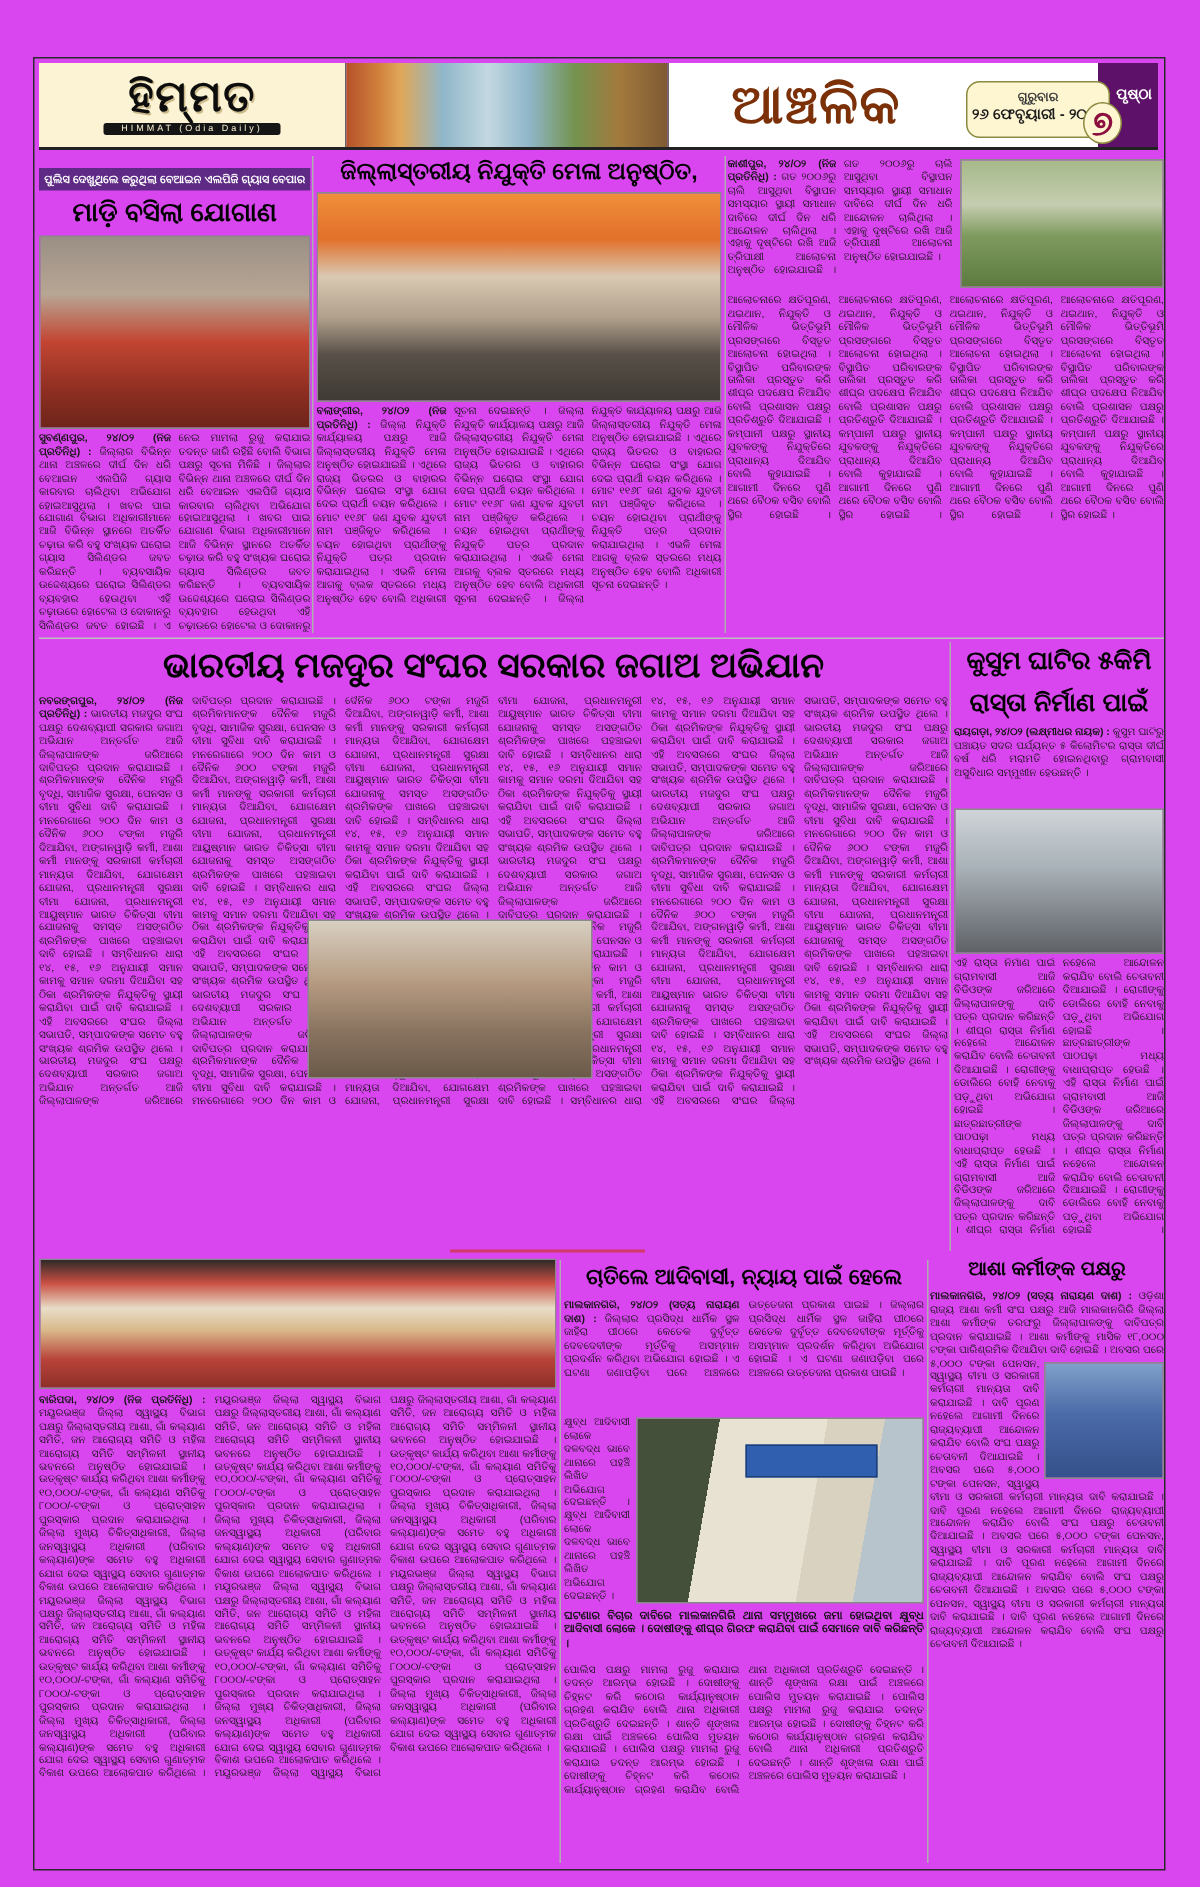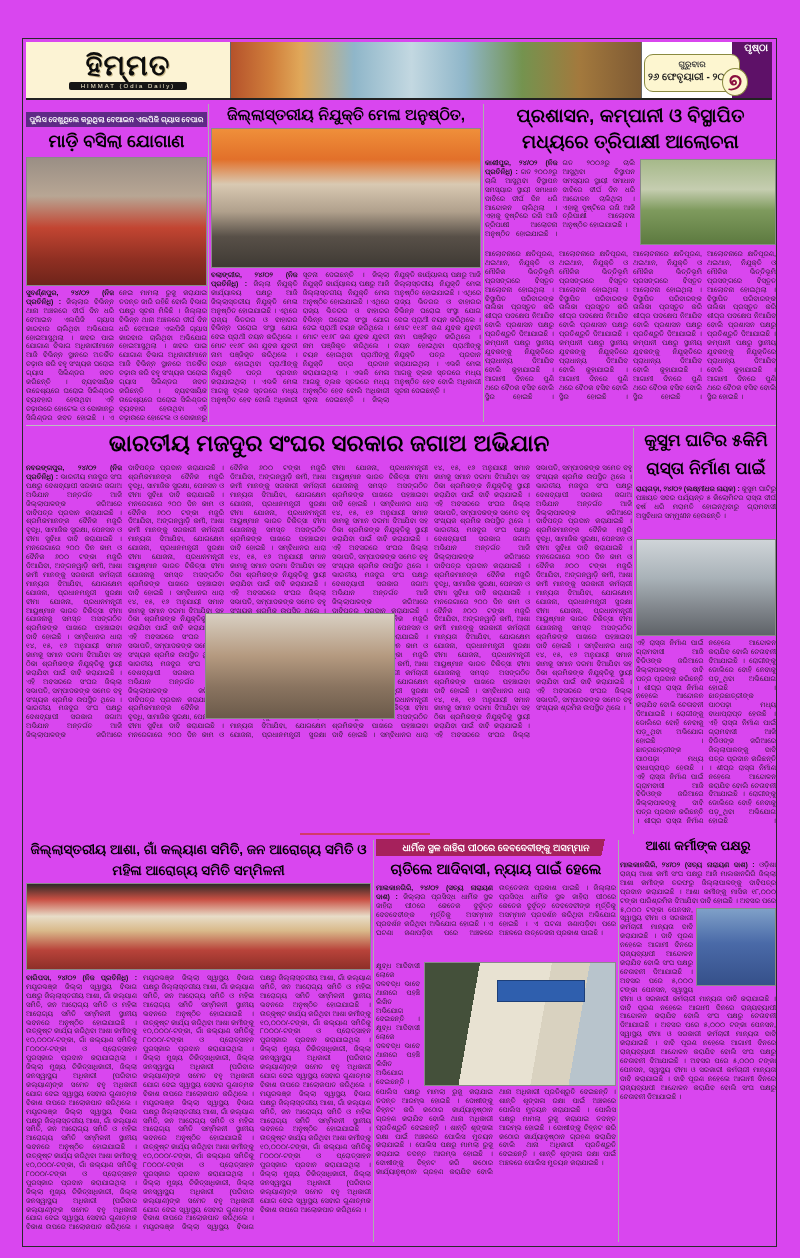--- a/index.html
+++ b/index.html
@@ -14,21 +14,21 @@
   .logo-title{font-size:29px;font-weight:800;letter-spacing:1px;color:#0d0d0d;line-height:30px;
               text-shadow:1px 1px 0 #c9b88a;}
   .logo-sub{background:#151515;color:#fcf3d4;font-size:6px;letter-spacing:2px;padding:1px 12px;border-radius:2px;}
   .collage{flex:1;border-right:1px solid #666;
      background:linear-gradient(90deg,#b5522b 0%,#d1803c 10%,#e0a85a 17%,#8fb6c9 30%,#c3d8e1 44%,
                 #8fb6c9 57%,#74934f 71%,#a3793d 85%,#7e5a34 100%);}
   .title-area{width:196px;display:flex;align-items:center;justify-content:center;background:#fff;}
   .section-title{font-size:36px;font-weight:800;color:#7b3008;letter-spacing:1px;}
   .info-area{width:130px;position:relative;background:#fff;}
   .info-purple{position:absolute;right:0;top:0;width:40px;height:100%;background:#5e1168;}
-  .page-label{position:absolute;right:4px;top:0;color:#fff;font-size:10px;font-weight:700;z-index:2;}
+  .page-label{position:absolute;right:4px;top:16px;color:#fff;font-size:10px;font-weight:700;z-index:2;}
   .date-box{position:absolute;left:2px;top:12px;width:96px;height:38px;background:#fdf6d0;border:1.2px solid #8a8a40;
             border-radius:9px;text-align:center;padding-top:4px;box-sizing:border-box;z-index:1;}
   .day{font-size:8.5px;font-weight:700;color:#3a3a3a;line-height:11px;}
   .date{font-size:10px;font-weight:700;color:#1c1c1c;line-height:13px;}
   .page-number{position:absolute;right:24px;bottom:2px;font-size:23px;font-weight:800;color:#8b1040;
                background:#fdf6d0;border:1px solid #8a8a40;border-radius:50%;padding:0 5px;line-height:26px;z-index:3;}
 
   
   .art{position:absolute;overflow:hidden;}
   .bt{font-size:7px;line-height:8.9px;text-align:justify;overflow:hidden;color:#151515;}
@@ -116,20 +116,23 @@
 
 <div class="page">
   <div class="frame"></div>
 
   <div class="masthead">
     <div class="logo-box">
       <div class="logo-title">ହିମ୍ମତ</div>
       <div class="logo-sub">HIMMAT (Odia Daily)</div>
     </div>
     <div class="collage"></div>
+    <div class="title-area">
+      <div class="section-title">ଆଞ୍ଚଳିକ</div>
+    </div>
     <div class="info-area">
       <div class="info-purple"></div>
       <div class="page-label">ପୃଷ୍ଠା</div>
       <div class="date-box">
         <div class="day">ଗୁରୁବାର</div>
         <div class="date">୨୬ ଫେବୃୟାରୀ - ୨୦୨୫</div>
       </div>
       <div class="page-number">୭</div>
     </div>
   </div>
@@ -145,21 +148,20 @@
 
   <div class="art art-b">
     <div class="hl hl-b">ଜିଲ୍ଲାସ୍ତରୀୟ ନିଯୁକ୍ତି ମେଳା ଅନୁଷ୍ଠିତ, ୧୧୬୮ ପଞ୍ଜିକୃତ</div>
     <div class="ph ph-b ph-bbox"></div>
     <div class="bt body-b">
       <b class="dl">ବଲାଙ୍ଗୀର, ୨୪/୦୨ (ନିଜ ପ୍ରତିନିଧି) :</b><span> ଜିଲ୍ଲା ନିଯୁକ୍ତି କାର୍ଯ୍ୟାଳୟ ପକ୍ଷରୁ ଆଜି ଜିଲ୍ଲାସ୍ତରୀୟ ନିଯୁକ୍ତି ମେଳା ଅନୁଷ୍ଠିତ ହୋଇଯାଇଛି । ଏଥିରେ ରାଜ୍ୟ ଭିତରର ଓ ବାହାରର ବିଭିନ୍ନ ଘରୋଇ ସଂସ୍ଥା ଯୋଗ ଦେଇ ପ୍ରାର୍ଥୀ ଚୟନ କରିଥିଲେ । ମୋଟ ୧୧୬୮ ଜଣ ଯୁବକ ଯୁବତୀ ନାମ ପଞ୍ଜିକୃତ କରିଥିଲେ । ଚୟନ ହୋଇଥିବା ପ୍ରାର୍ଥୀଙ୍କୁ ନିଯୁକ୍ତି ପତ୍ର ପ୍ରଦାନ କରାଯାଇଥିଲା । ଏଭଳି ମେଳା ଆଗକୁ ବ୍ଲକ ସ୍ତରରେ ମଧ୍ୟ ଅନୁଷ୍ଠିତ ହେବ ବୋଲି ଅଧିକାରୀ ସୂଚନା ଦେଇଛନ୍ତି । ଜିଲ୍ଲା ନିଯୁକ୍ତି କାର୍ଯ୍ୟାଳୟ ପକ୍ଷରୁ ଆଜି ଜିଲ୍ଲାସ୍ତରୀୟ ନିଯୁକ୍ତି ମେଳା ଅନୁଷ୍ଠିତ ହୋଇଯାଇଛି । ଏଥିରେ ରାଜ୍ୟ ଭିତରର ଓ ବାହାରର ବିଭିନ୍ନ ଘରୋଇ ସଂସ୍ଥା ଯୋଗ ଦେଇ ପ୍ରାର୍ଥୀ ଚୟନ କରିଥିଲେ । ମୋଟ ୧୧୬୮ ଜଣ ଯୁବକ ଯୁବତୀ ନାମ ପଞ୍ଜିକୃତ କରିଥିଲେ । ଚୟନ ହୋଇଥିବା ପ୍ରାର୍ଥୀଙ୍କୁ ନିଯୁକ୍ତି ପତ୍ର ପ୍ରଦାନ କରାଯାଇଥିଲା । ଏଭଳି ମେଳା ଆଗକୁ ବ୍ଲକ ସ୍ତରରେ ମଧ୍ୟ ଅନୁଷ୍ଠିତ ହେବ ବୋଲି ଅଧିକାରୀ ସୂଚନା ଦେଇଛନ୍ତି । ଜିଲ୍ଲା ନିଯୁକ୍ତି କାର୍ଯ୍ୟାଳୟ ପକ୍ଷରୁ ଆଜି ଜିଲ୍ଲାସ୍ତରୀୟ ନିଯୁକ୍ତି ମେଳା ଅନୁଷ୍ଠିତ ହୋଇଯାଇଛି । ଏଥିରେ ରାଜ୍ୟ ଭିତରର ଓ ବାହାରର ବିଭିନ୍ନ ଘରୋଇ ସଂସ୍ଥା ଯୋଗ ଦେଇ ପ୍ରାର୍ଥୀ ଚୟନ କରିଥିଲେ । ମୋଟ ୧୧୬୮ ଜଣ ଯୁବକ ଯୁବତୀ ନାମ ପଞ୍ଜିକୃତ କରିଥିଲେ । ଚୟନ ହୋଇଥିବା ପ୍ରାର୍ଥୀଙ୍କୁ ନିଯୁକ୍ତି ପତ୍ର ପ୍ରଦାନ କରାଯାଇଥିଲା । ଏଭଳି ମେଳା ଆଗକୁ ବ୍ଲକ ସ୍ତରରେ ମଧ୍ୟ ଅନୁଷ୍ଠିତ ହେବ ବୋଲି ଅଧିକାରୀ ସୂଚନା ଦେଇଛନ୍ତି ।</span>
     </div>
   </div>
 
   <div class="art art-c">
-    <div class="hl hl-c">ପ୍ରଶାସନ, କମ୍ପାନୀ ଓ ବିସ୍ଥାପିତ ମଧ୍ୟରେ ତ୍ରିପାକ୍ଷୀ ଆଲୋଚନା</div>
     <div class="c-top">
       <div class="bt c-top-text">
         <b class="dl">କାଶୀପୁର, ୨୪/୦୨ (ନିଜ ପ୍ରତିନିଧି) :</b><span> ଗତ ୨୦୦୬ରୁ ଚାଲି ଆସୁଥିବା ବିସ୍ଥାପନ ସମସ୍ୟାର ସ୍ଥାୟୀ ସମାଧାନ ଦାବିରେ ଦୀର୍ଘ ଦିନ ଧରି ଆନ୍ଦୋଳନ ଚାଲିଥିଲା । ଏହାକୁ ଦୃଷ୍ଟିରେ ରଖି ଆଜି ତ୍ରିପାକ୍ଷୀ ଆଲୋଚନା ଅନୁଷ୍ଠିତ ହୋଇଯାଇଛି । ଗତ ୨୦୦୬ରୁ ଚାଲି ଆସୁଥିବା ବିସ୍ଥାପନ ସମସ୍ୟାର ସ୍ଥାୟୀ ସମାଧାନ ଦାବିରେ ଦୀର୍ଘ ଦିନ ଧରି ଆନ୍ଦୋଳନ ଚାଲିଥିଲା । ଏହାକୁ ଦୃଷ୍ଟିରେ ରଖି ଆଜି ତ୍ରିପାକ୍ଷୀ ଆଲୋଚନା ଅନୁଷ୍ଠିତ ହୋଇଯାଇଛି ।</span>
       </div>
       <div class="ph ph-c ph-cbox"></div>
     </div>
     <div class="bt body-c">
       <span> ଆଲୋଚନାରେ କ୍ଷତିପୂରଣ, ଥଇଥାନ, ନିଯୁକ୍ତି ଓ ମୌଳିକ ଭିତ୍ତିଭୂମି ପ୍ରସଙ୍ଗରେ ବିସ୍ତୃତ ଆଲୋଚନା ହୋଇଥିଲା । ବିସ୍ଥାପିତ ପରିବାରଙ୍କ ତାଲିକା ପ୍ରସ୍ତୁତ କରି ଶୀଘ୍ର ପଦକ୍ଷେପ ନିଆଯିବ ବୋଲି ପ୍ରଶାସନ ପକ୍ଷରୁ ପ୍ରତିଶ୍ରୁତି ଦିଆଯାଇଛି । କମ୍ପାନୀ ପକ୍ଷରୁ ସ୍ଥାନୀୟ ଯୁବକଙ୍କୁ ନିଯୁକ୍ତିରେ ପ୍ରାଧାନ୍ୟ ଦିଆଯିବ ବୋଲି କୁହାଯାଇଛି । ଆଗାମୀ ଦିନରେ ପୁଣି ଥରେ ବୈଠକ ବସିବ ବୋଲି ସ୍ଥିର ହୋଇଛି । ଆଲୋଚନାରେ କ୍ଷତିପୂରଣ, ଥଇଥାନ, ନିଯୁକ୍ତି ଓ ମୌଳିକ ଭିତ୍ତିଭୂମି ପ୍ରସଙ୍ଗରେ ବିସ୍ତୃତ ଆଲୋଚନା ହୋଇଥିଲା । ବିସ୍ଥାପିତ ପରିବାରଙ୍କ ତାଲିକା ପ୍ରସ୍ତୁତ କରି ଶୀଘ୍ର ପଦକ୍ଷେପ ନିଆଯିବ ବୋଲି ପ୍ରଶାସନ ପକ୍ଷରୁ ପ୍ରତିଶ୍ରୁତି ଦିଆଯାଇଛି । କମ୍ପାନୀ ପକ୍ଷରୁ ସ୍ଥାନୀୟ ଯୁବକଙ୍କୁ ନିଯୁକ୍ତିରେ ପ୍ରାଧାନ୍ୟ ଦିଆଯିବ ବୋଲି କୁହାଯାଇଛି । ଆଗାମୀ ଦିନରେ ପୁଣି ଥରେ ବୈଠକ ବସିବ ବୋଲି ସ୍ଥିର ହୋଇଛି । ଆଲୋଚନାରେ କ୍ଷତିପୂରଣ, ଥଇଥାନ, ନିଯୁକ୍ତି ଓ ମୌଳିକ ଭିତ୍ତିଭୂମି ପ୍ରସଙ୍ଗରେ ବିସ୍ତୃତ ଆଲୋଚନା ହୋଇଥିଲା । ବିସ୍ଥାପିତ ପରିବାରଙ୍କ ତାଲିକା ପ୍ରସ୍ତୁତ କରି ଶୀଘ୍ର ପଦକ୍ଷେପ ନିଆଯିବ ବୋଲି ପ୍ରଶାସନ ପକ୍ଷରୁ ପ୍ରତିଶ୍ରୁତି ଦିଆଯାଇଛି । କମ୍ପାନୀ ପକ୍ଷରୁ ସ୍ଥାନୀୟ ଯୁବକଙ୍କୁ ନିଯୁକ୍ତିରେ ପ୍ରାଧାନ୍ୟ ଦିଆଯିବ ବୋଲି କୁହାଯାଇଛି । ଆଗାମୀ ଦିନରେ ପୁଣି ଥରେ ବୈଠକ ବସିବ ବୋଲି ସ୍ଥିର ହୋଇଛି । ଆଲୋଚନାରେ କ୍ଷତିପୂରଣ, ଥଇଥାନ, ନିଯୁକ୍ତି ଓ ମୌଳିକ ଭିତ୍ତିଭୂମି ପ୍ରସଙ୍ଗରେ ବିସ୍ତୃତ ଆଲୋଚନା ହୋଇଥିଲା । ବିସ୍ଥାପିତ ପରିବାରଙ୍କ ତାଲିକା ପ୍ରସ୍ତୁତ କରି ଶୀଘ୍ର ପଦକ୍ଷେପ ନିଆଯିବ ବୋଲି ପ୍ରଶାସନ ପକ୍ଷରୁ ପ୍ରତିଶ୍ରୁତି ଦିଆଯାଇଛି । କମ୍ପାନୀ ପକ୍ଷରୁ ସ୍ଥାନୀୟ ଯୁବକଙ୍କୁ ନିଯୁକ୍ତିରେ ପ୍ରାଧାନ୍ୟ ଦିଆଯିବ ବୋଲି କୁହାଯାଇଛି । ଆଗାମୀ ଦିନରେ ପୁଣି ଥରେ ବୈଠକ ବସିବ ବୋଲି ସ୍ଥିର ହୋଇଛି ।</span>
     </div>
   </div>
@@ -177,39 +179,38 @@
     <div class="bt intro-f">
       <b class="dl">ରାୟଗଡ଼ା, ୨୪/୦୨ (ଲକ୍ଷ୍ମୀଧର ନାୟକ) :</b><span> କୁସୁମ ଘାଟିରୁ ପଞ୍ଚାୟତ ସଦର ପର୍ଯ୍ୟନ୍ତ ୫ କିଲୋମିଟର ରାସ୍ତା ଦୀର୍ଘ ବର୍ଷ ଧରି ମରାମତି ହୋଇନଥିବାରୁ ଗ୍ରାମବାସୀ ଅସୁବିଧାର ସମ୍ମୁଖୀନ ହେଉଛନ୍ତି ।</span>
     </div>
     <div class="ph ph-f ph-fbox"></div>
     <div class="bt body-f">
       <span> ଏହି ରାସ୍ତା ନିର୍ମାଣ ପାଇଁ ଗ୍ରାମବାସୀ ଆଜି ବିଡିଓଙ୍କ ଜରିଆରେ ଜିଲ୍ଲାପାଳଙ୍କୁ ଦାବି ପତ୍ର ପ୍ରଦାନ କରିଛନ୍ତି । ଶୀଘ୍ର ରାସ୍ତା ନିର୍ମାଣ ନହେଲେ ଆନ୍ଦୋଳନ କରାଯିବ ବୋଲି ଚେତାବନୀ ଦିଆଯାଇଛି । ରୋଗୀଙ୍କୁ ଡୋଲିରେ ବୋହି ନେବାକୁ ପଡ଼ୁଥିବା ଅଭିଯୋଗ ହୋଇଛି । ଛାତ୍ରଛାତ୍ରୀଙ୍କ ପାଠପଢ଼ା ମଧ୍ୟ ବାଧାପ୍ରାପ୍ତ ହେଉଛି । ଏହି ରାସ୍ତା ନିର୍ମାଣ ପାଇଁ ଗ୍ରାମବାସୀ ଆଜି ବିଡିଓଙ୍କ ଜରିଆରେ ଜିଲ୍ଲାପାଳଙ୍କୁ ଦାବି ପତ୍ର ପ୍ରଦାନ କରିଛନ୍ତି । ଶୀଘ୍ର ରାସ୍ତା ନିର୍ମାଣ ନହେଲେ ଆନ୍ଦୋଳନ କରାଯିବ ବୋଲି ଚେତାବନୀ ଦିଆଯାଇଛି । ରୋଗୀଙ୍କୁ ଡୋଲିରେ ବୋହି ନେବାକୁ ପଡ଼ୁଥିବା ଅଭିଯୋଗ ହୋଇଛି । ଛାତ୍ରଛାତ୍ରୀଙ୍କ ପାଠପଢ଼ା ମଧ୍ୟ ବାଧାପ୍ରାପ୍ତ ହେଉଛି । ଏହି ରାସ୍ତା ନିର୍ମାଣ ପାଇଁ ଗ୍ରାମବାସୀ ଆଜି ବିଡିଓଙ୍କ ଜରିଆରେ ଜିଲ୍ଲାପାଳଙ୍କୁ ଦାବି ପତ୍ର ପ୍ରଦାନ କରିଛନ୍ତି । ଶୀଘ୍ର ରାସ୍ତା ନିର୍ମାଣ ନହେଲେ ଆନ୍ଦୋଳନ କରାଯିବ ବୋଲି ଚେତାବନୀ ଦିଆଯାଇଛି । ରୋଗୀଙ୍କୁ ଡୋଲିରେ ବୋହି ନେବାକୁ ପଡ଼ୁଥିବା ଅଭିଯୋଗ ହୋଇଛି । ଛାତ୍ରଛାତ୍ରୀଙ୍କ ପାଠପଢ଼ା ମଧ୍ୟ ବାଧାପ୍ରାପ୍ତ ହେଉଛି ।</span>
     </div>
   </div>
 
   <div class="art art-e">
-    <div class="hl hl-e">ଜିଲ୍ଲାସ୍ତରୀୟ ଆଶା, ଗାଁ କଲ୍ୟାଣ ସମିତି, ଜନ ଆରୋଗ୍ୟ ସମିତି ଓ ମହିଳା ଆରୋଗ୍ୟ ସମିତି ସମ୍ମିଳନୀ</div>
     <div class="ph ph-e ph-ebox"></div>
     <div class="bt body-e">
       <b class="dl">ବାରିପଦା, ୨୪/୦୨ (ନିଜ ପ୍ରତିନିଧି) :</b><span> ମୟୂରଭଞ୍ଜ ଜିଲ୍ଲା ସ୍ୱାସ୍ଥ୍ୟ ବିଭାଗ ପକ୍ଷରୁ ଜିଲ୍ଲାସ୍ତରୀୟ ଆଶା, ଗାଁ କଲ୍ୟାଣ ସମିତି, ଜନ ଆରୋଗ୍ୟ ସମିତି ଓ ମହିଳା ଆରୋଗ୍ୟ ସମିତି ସମ୍ମିଳନୀ ସ୍ଥାନୀୟ ଭବନରେ ଅନୁଷ୍ଠିତ ହୋଇଯାଇଛି । ଉତ୍କୃଷ୍ଟ କାର୍ଯ୍ୟ କରିଥିବା ଆଶା କର୍ମୀଙ୍କୁ ୧୦,୦୦୦/-ଟଙ୍କା, ଗାଁ କଲ୍ୟାଣ ସମିତିକୁ ୮୦୦୦/-ଟଙ୍କା ଓ ପ୍ରୋତ୍ସାହନ ପୁରସ୍କାର ପ୍ରଦାନ କରାଯାଇଥିଲା । ଜିଲ୍ଲା ମୁଖ୍ୟ ଚିକିତ୍ସାଧିକାରୀ, ଜିଲ୍ଲା ଜନସ୍ୱାସ୍ଥ୍ୟ ଅଧିକାରୀ (ପରିବାର କଲ୍ୟାଣ)ଙ୍କ ସମେତ ବହୁ ଅଧିକାରୀ ଯୋଗ ଦେଇ ସ୍ୱାସ୍ଥ୍ୟ ସେବାର ଗୁଣାତ୍ମକ ବିକାଶ ଉପରେ ଆଲୋକପାତ କରିଥିଲେ । ମୟୂରଭଞ୍ଜ ଜିଲ୍ଲା ସ୍ୱାସ୍ଥ୍ୟ ବିଭାଗ ପକ୍ଷରୁ ଜିଲ୍ଲାସ୍ତରୀୟ ଆଶା, ଗାଁ କଲ୍ୟାଣ ସମିତି, ଜନ ଆରୋଗ୍ୟ ସମିତି ଓ ମହିଳା ଆରୋଗ୍ୟ ସମିତି ସମ୍ମିଳନୀ ସ୍ଥାନୀୟ ଭବନରେ ଅନୁଷ୍ଠିତ ହୋଇଯାଇଛି । ଉତ୍କୃଷ୍ଟ କାର୍ଯ୍ୟ କରିଥିବା ଆଶା କର୍ମୀଙ୍କୁ ୧୦,୦୦୦/-ଟଙ୍କା, ଗାଁ କଲ୍ୟାଣ ସମିତିକୁ ୮୦୦୦/-ଟଙ୍କା ଓ ପ୍ରୋତ୍ସାହନ ପୁରସ୍କାର ପ୍ରଦାନ କରାଯାଇଥିଲା । ଜିଲ୍ଲା ମୁଖ୍ୟ ଚିକିତ୍ସାଧିକାରୀ, ଜିଲ୍ଲା ଜନସ୍ୱାସ୍ଥ୍ୟ ଅଧିକାରୀ (ପରିବାର କଲ୍ୟାଣ)ଙ୍କ ସମେତ ବହୁ ଅଧିକାରୀ ଯୋଗ ଦେଇ ସ୍ୱାସ୍ଥ୍ୟ ସେବାର ଗୁଣାତ୍ମକ ବିକାଶ ଉପରେ ଆଲୋକପାତ କରିଥିଲେ । ମୟୂରଭଞ୍ଜ ଜିଲ୍ଲା ସ୍ୱାସ୍ଥ୍ୟ ବିଭାଗ ପକ୍ଷରୁ ଜିଲ୍ଲାସ୍ତରୀୟ ଆଶା, ଗାଁ କଲ୍ୟାଣ ସମିତି, ଜନ ଆରୋଗ୍ୟ ସମିତି ଓ ମହିଳା ଆରୋଗ୍ୟ ସମିତି ସମ୍ମିଳନୀ ସ୍ଥାନୀୟ ଭବନରେ ଅନୁଷ୍ଠିତ ହୋଇଯାଇଛି । ଉତ୍କୃଷ୍ଟ କାର୍ଯ୍ୟ କରିଥିବା ଆଶା କର୍ମୀଙ୍କୁ ୧୦,୦୦୦/-ଟଙ୍କା, ଗାଁ କଲ୍ୟାଣ ସମିତିକୁ ୮୦୦୦/-ଟଙ୍କା ଓ ପ୍ରୋତ୍ସାହନ ପୁରସ୍କାର ପ୍ରଦାନ କରାଯାଇଥିଲା । ଜିଲ୍ଲା ମୁଖ୍ୟ ଚିକିତ୍ସାଧିକାରୀ, ଜିଲ୍ଲା ଜନସ୍ୱାସ୍ଥ୍ୟ ଅଧିକାରୀ (ପରିବାର କଲ୍ୟାଣ)ଙ୍କ ସମେତ ବହୁ ଅଧିକାରୀ ଯୋଗ ଦେଇ ସ୍ୱାସ୍ଥ୍ୟ ସେବାର ଗୁଣାତ୍ମକ ବିକାଶ ଉପରେ ଆଲୋକପାତ କରିଥିଲେ । ମୟୂରଭଞ୍ଜ ଜିଲ୍ଲା ସ୍ୱାସ୍ଥ୍ୟ ବିଭାଗ ପକ୍ଷରୁ ଜିଲ୍ଲାସ୍ତରୀୟ ଆଶା, ଗାଁ କଲ୍ୟାଣ ସମିତି, ଜନ ଆରୋଗ୍ୟ ସମିତି ଓ ମହିଳା ଆରୋଗ୍ୟ ସମିତି ସମ୍ମିଳନୀ ସ୍ଥାନୀୟ ଭବନରେ ଅନୁଷ୍ଠିତ ହୋଇଯାଇଛି । ଉତ୍କୃଷ୍ଟ କାର୍ଯ୍ୟ କରିଥିବା ଆଶା କର୍ମୀଙ୍କୁ ୧୦,୦୦୦/-ଟଙ୍କା, ଗାଁ କଲ୍ୟାଣ ସମିତିକୁ ୮୦୦୦/-ଟଙ୍କା ଓ ପ୍ରୋତ୍ସାହନ ପୁରସ୍କାର ପ୍ରଦାନ କରାଯାଇଥିଲା । ଜିଲ୍ଲା ମୁଖ୍ୟ ଚିକିତ୍ସାଧିକାରୀ, ଜିଲ୍ଲା ଜନସ୍ୱାସ୍ଥ୍ୟ ଅଧିକାରୀ (ପରିବାର କଲ୍ୟାଣ)ଙ୍କ ସମେତ ବହୁ ଅଧିକାରୀ ଯୋଗ ଦେଇ ସ୍ୱାସ୍ଥ୍ୟ ସେବାର ଗୁଣାତ୍ମକ ବିକାଶ ଉପରେ ଆଲୋକପାତ କରିଥିଲେ । ମୟୂରଭଞ୍ଜ ଜିଲ୍ଲା ସ୍ୱାସ୍ଥ୍ୟ ବିଭାଗ ପକ୍ଷରୁ ଜିଲ୍ଲାସ୍ତରୀୟ ଆଶା, ଗାଁ କଲ୍ୟାଣ ସମିତି, ଜନ ଆରୋଗ୍ୟ ସମିତି ଓ ମହିଳା ଆରୋଗ୍ୟ ସମିତି ସମ୍ମିଳନୀ ସ୍ଥାନୀୟ ଭବନରେ ଅନୁଷ୍ଠିତ ହୋଇଯାଇଛି । ଉତ୍କୃଷ୍ଟ କାର୍ଯ୍ୟ କରିଥିବା ଆଶା କର୍ମୀଙ୍କୁ ୧୦,୦୦୦/-ଟଙ୍କା, ଗାଁ କଲ୍ୟାଣ ସମିତିକୁ ୮୦୦୦/-ଟଙ୍କା ଓ ପ୍ରୋତ୍ସାହନ ପୁରସ୍କାର ପ୍ରଦାନ କରାଯାଇଥିଲା । ଜିଲ୍ଲା ମୁଖ୍ୟ ଚିକିତ୍ସାଧିକାରୀ, ଜିଲ୍ଲା ଜନସ୍ୱାସ୍ଥ୍ୟ ଅଧିକାରୀ (ପରିବାର କଲ୍ୟାଣ)ଙ୍କ ସମେତ ବହୁ ଅଧିକାରୀ ଯୋଗ ଦେଇ ସ୍ୱାସ୍ଥ୍ୟ ସେବାର ଗୁଣାତ୍ମକ ବିକାଶ ଉପରେ ଆଲୋକପାତ କରିଥିଲେ । ମୟୂରଭଞ୍ଜ ଜିଲ୍ଲା ସ୍ୱାସ୍ଥ୍ୟ ବିଭାଗ ପକ୍ଷରୁ ଜିଲ୍ଲାସ୍ତରୀୟ ଆଶା, ଗାଁ କଲ୍ୟାଣ ସମିତି, ଜନ ଆରୋଗ୍ୟ ସମିତି ଓ ମହିଳା ଆରୋଗ୍ୟ ସମିତି ସମ୍ମିଳନୀ ସ୍ଥାନୀୟ ଭବନରେ ଅନୁଷ୍ଠିତ ହୋଇଯାଇଛି । ଉତ୍କୃଷ୍ଟ କାର୍ଯ୍ୟ କରିଥିବା ଆଶା କର୍ମୀଙ୍କୁ ୧୦,୦୦୦/-ଟଙ୍କା, ଗାଁ କଲ୍ୟାଣ ସମିତିକୁ ୮୦୦୦/-ଟଙ୍କା ଓ ପ୍ରୋତ୍ସାହନ ପୁରସ୍କାର ପ୍ରଦାନ କରାଯାଇଥିଲା । ଜିଲ୍ଲା ମୁଖ୍ୟ ଚିକିତ୍ସାଧିକାରୀ, ଜିଲ୍ଲା ଜନସ୍ୱାସ୍ଥ୍ୟ ଅଧିକାରୀ (ପରିବାର କଲ୍ୟାଣ)ଙ୍କ ସମେତ ବହୁ ଅଧିକାରୀ ଯୋଗ ଦେଇ ସ୍ୱାସ୍ଥ୍ୟ ସେବାର ଗୁଣାତ୍ମକ ବିକାଶ ଉପରେ ଆଲୋକପାତ କରିଥିଲେ ।</span>
     </div>
   </div>
 
   <div class="art art-g">
-    <div class="kick kicker-g">ଧାର୍ମିକ ସ୍ଥଳ ଜାହିରା ପୀଠରେ ଦେବଦେବୀଙ୍କୁ ଅସମ୍ମାନ</div>
     <div class="hl hl-g">ଚାତିଲେ ଆଦିବାସୀ, ନ୍ୟାୟ ପାଇଁ ହେଲେ ଥାନାର ଦ୍ୱାରସ୍ଥ</div>
     <div class="bt g-top">
       <b class="dl">ମାଲକାନଗିରି, ୨୪/୦୨ (ସତ୍ୟ ନାରାୟଣ ଦାଶ) :</b><span> ଜିଲ୍ଲାର ପ୍ରସିଦ୍ଧ ଧାର୍ମିକ ସ୍ଥଳ ଜାହିରା ପୀଠରେ କେତେକ ଦୁର୍ବୃତ୍ତ ଦେବଦେବୀଙ୍କ ମୂର୍ତ୍ତିକୁ ଅସମ୍ମାନ ପ୍ରଦର୍ଶନ କରିଥିବା ଅଭିଯୋଗ ହୋଇଛି । ଏ ଘଟଣା ଜଣାପଡ଼ିବା ପରେ ଅଞ୍ଚଳରେ ଉତ୍ତେଜନା ପ୍ରକାଶ ପାଇଛି । ଜିଲ୍ଲାର ପ୍ରସିଦ୍ଧ ଧାର୍ମିକ ସ୍ଥଳ ଜାହିରା ପୀଠରେ କେତେକ ଦୁର୍ବୃତ୍ତ ଦେବଦେବୀଙ୍କ ମୂର୍ତ୍ତିକୁ ଅସମ୍ମାନ ପ୍ରଦର୍ଶନ କରିଥିବା ଅଭିଯୋଗ ହୋଇଛି । ଏ ଘଟଣା ଜଣାପଡ଼ିବା ପରେ ଅଞ୍ଚଳରେ ଉତ୍ତେଜନା ପ୍ରକାଶ ପାଇଛି ।</span>
     </div>
     <div class="g-mid">
       <div class="bt g-side">
         <span> କ୍ଷୁବ୍ଧ ଆଦିବାସୀ ଲୋକେ ଦଳବଦ୍ଧ ଭାବେ ଥାନାରେ ପହଞ୍ଚି ଲିଖିତ ଅଭିଯୋଗ ଦେଇଛନ୍ତି । କ୍ଷୁବ୍ଧ ଆଦିବାସୀ ଲୋକେ ଦଳବଦ୍ଧ ଭାବେ ଥାନାରେ ପହଞ୍ଚି ଲିଖିତ ଅଭିଯୋଗ ଦେଇଛନ୍ତି ।</span>
       </div>
       <div class="ph ph-g ph-gbox"></div>
     </div>
+    <div class="g-caption">ଘଟଣାର ବିଚାର ଦାବିରେ ମାଲକାନଗିରି ଥାନା ସମ୍ମୁଖରେ ଜମା ହୋଇଥିବା କ୍ଷୁବ୍ଧ ଆଦିବାସୀ ଲୋକେ । ଦୋଷୀଙ୍କୁ ଶୀଘ୍ର ଗିରଫ କରାଯିବା ପାଇଁ ସେମାନେ ଦାବି କରିଛନ୍ତି ।</div>
     <div class="bt g-bottom">
       <span> ପୋଲିସ ପକ୍ଷରୁ ମାମଲା ରୁଜୁ କରାଯାଇ ତଦନ୍ତ ଆରମ୍ଭ ହୋଇଛି । ଦୋଷୀଙ୍କୁ ଚିହ୍ନଟ କରି କଠୋର କାର୍ଯ୍ୟାନୁଷ୍ଠାନ ଗ୍ରହଣ କରାଯିବ ବୋଲି ଥାନା ଅଧିକାରୀ ପ୍ରତିଶ୍ରୁତି ଦେଇଛନ୍ତି । ଶାନ୍ତି ଶୃଙ୍ଖଳା ରକ୍ଷା ପାଇଁ ଅଞ୍ଚଳରେ ପୋଲିସ ମୁତୟନ କରାଯାଇଛି । ପୋଲିସ ପକ୍ଷରୁ ମାମଲା ରୁଜୁ କରାଯାଇ ତଦନ୍ତ ଆରମ୍ଭ ହୋଇଛି । ଦୋଷୀଙ୍କୁ ଚିହ୍ନଟ କରି କଠୋର କାର୍ଯ୍ୟାନୁଷ୍ଠାନ ଗ୍ରହଣ କରାଯିବ ବୋଲି ଥାନା ଅଧିକାରୀ ପ୍ରତିଶ୍ରୁତି ଦେଇଛନ୍ତି । ଶାନ୍ତି ଶୃଙ୍ଖଳା ରକ୍ଷା ପାଇଁ ଅଞ୍ଚଳରେ ପୋଲିସ ମୁତୟନ କରାଯାଇଛି । ପୋଲିସ ପକ୍ଷରୁ ମାମଲା ରୁଜୁ କରାଯାଇ ତଦନ୍ତ ଆରମ୍ଭ ହୋଇଛି । ଦୋଷୀଙ୍କୁ ଚିହ୍ନଟ କରି କଠୋର କାର୍ଯ୍ୟାନୁଷ୍ଠାନ ଗ୍ରହଣ କରାଯିବ ବୋଲି ଥାନା ଅଧିକାରୀ ପ୍ରତିଶ୍ରୁତି ଦେଇଛନ୍ତି । ଶାନ୍ତି ଶୃଙ୍ଖଳା ରକ୍ଷା ପାଇଁ ଅଞ୍ଚଳରେ ପୋଲିସ ମୁତୟନ କରାଯାଇଛି ।</span>
     </div>
   </div>
 
   <div class="art art-h">
     <div class="hl hl-h">ଆଶା କର୍ମୀଙ୍କ ପକ୍ଷରୁ ଜିଲ୍ଲାପାଳଙ୍କୁ ଦାବିପତ୍ର</div>
     <div class="bt body-h">
       <b class="dl">ମାଲକାନଗିରି, ୨୪/୦୨ (ସତ୍ୟ ନାରାୟଣ ଦାଶ) :</b><span> ଓଡ଼ିଶା ରାଜ୍ୟ ଆଶା କର୍ମୀ ସଂଘ ପକ୍ଷରୁ ଆଜି ମାଲକାନଗିରି ଜିଲ୍ଲା ଆଶା କର୍ମୀଙ୍କ ତରଫରୁ ଜିଲ୍ଲାପାଳଙ୍କୁ ଦାବିପତ୍ର ପ୍ରଦାନ କରାଯାଇଛି । ଆଶା କର୍ମୀଙ୍କୁ ମାସିକ ୧୮,୦୦୦ ଟଙ୍କା ପାରିଶ୍ରମିକ ଦିଆଯିବା ଦାବି ହୋଇଛି ।</span>
       <span class="ph ph-h ph-hbox"></span>

